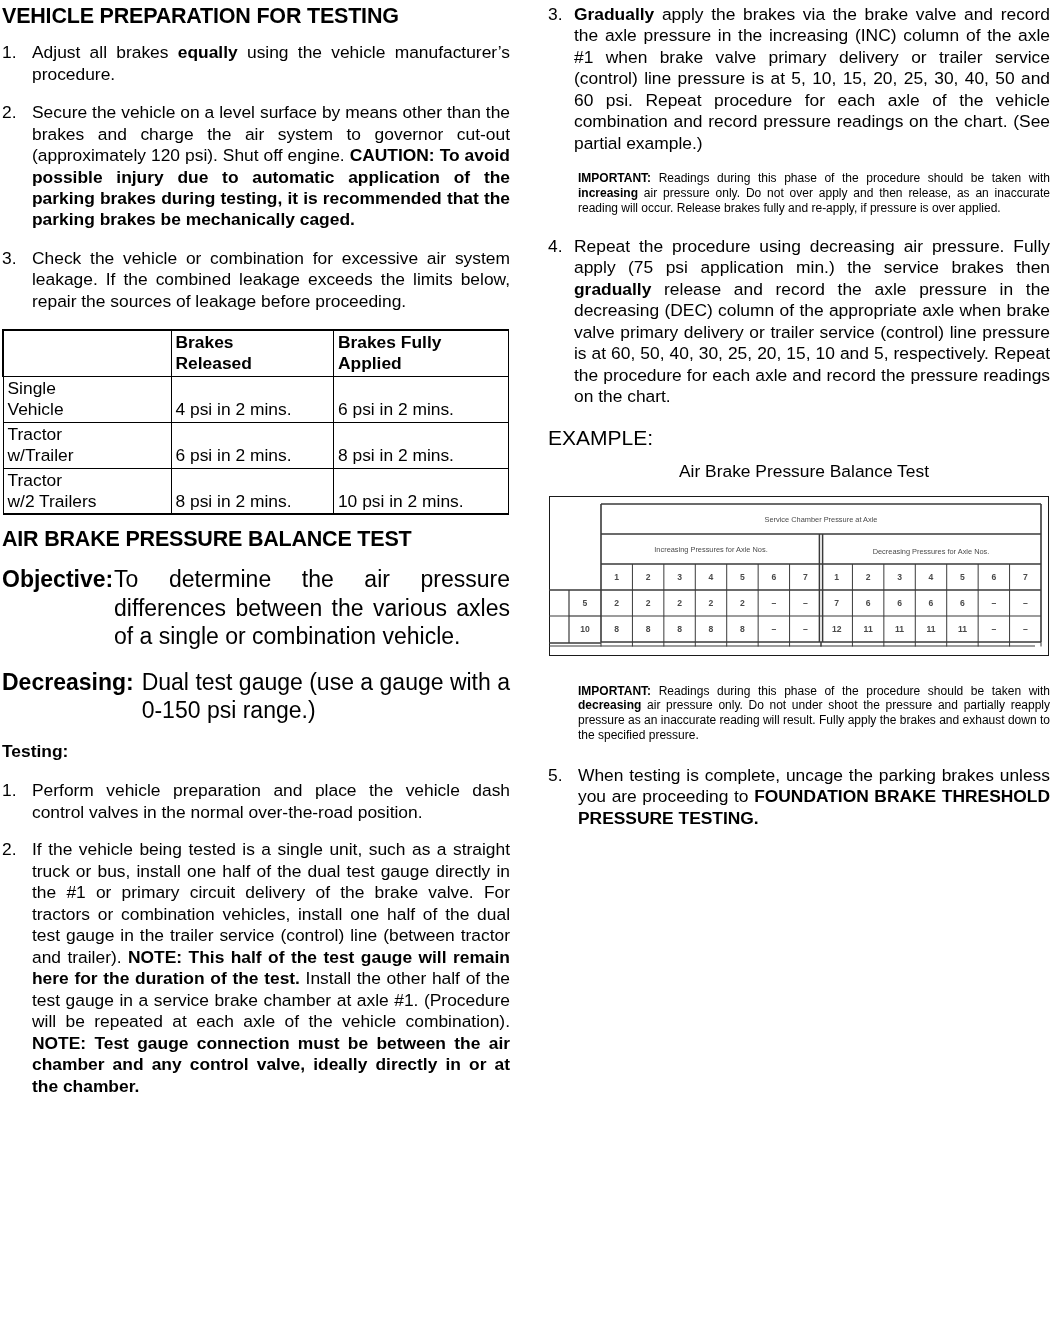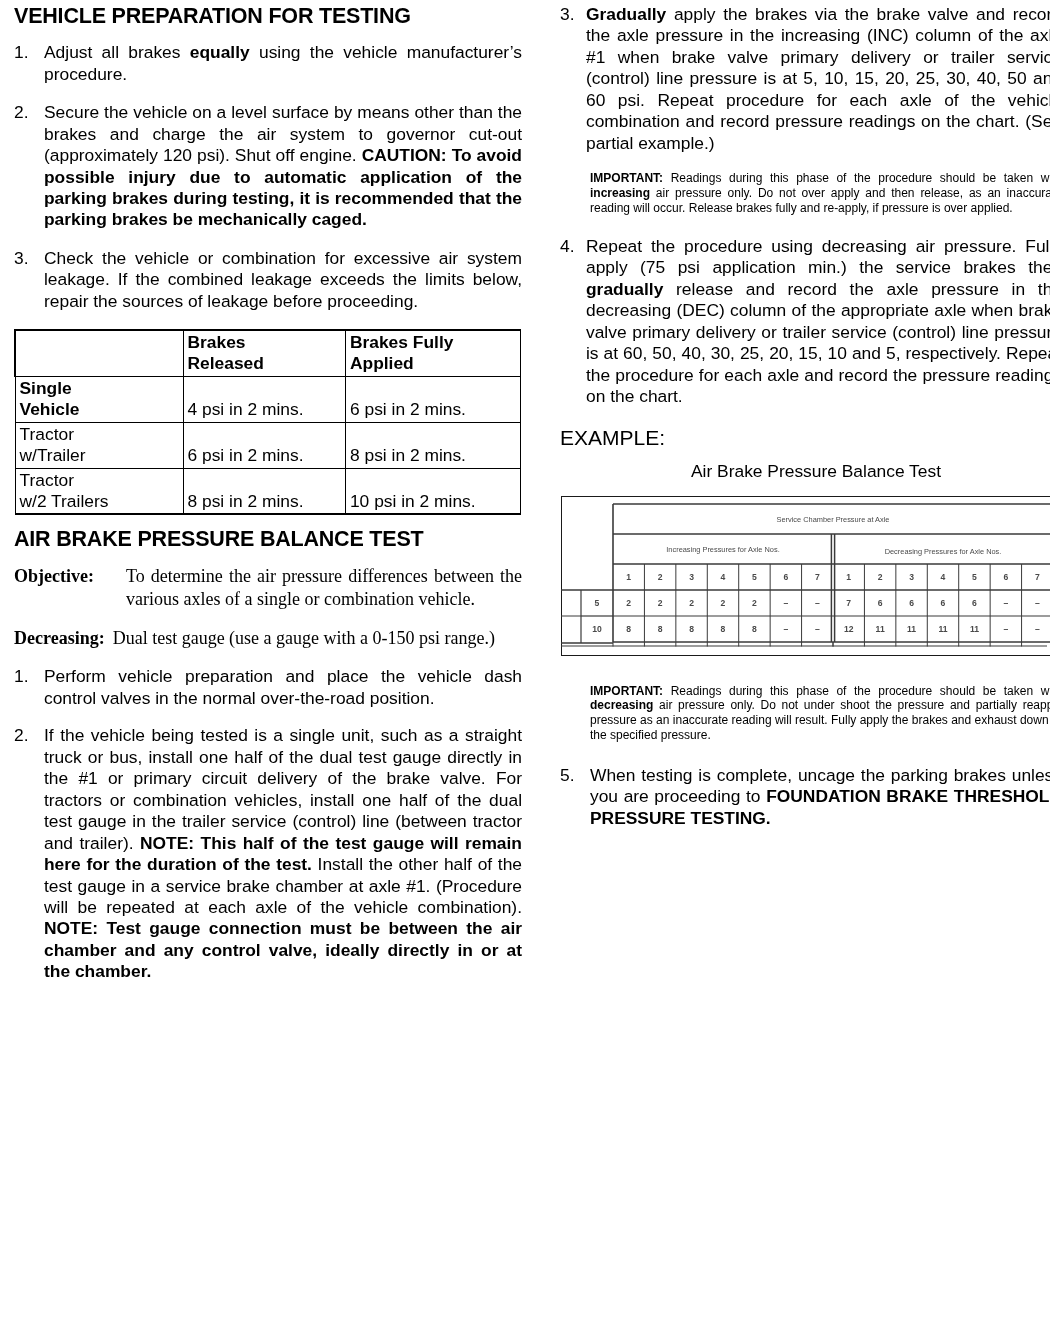--- a/index.html
+++ b/index.html
@@ -13,21 +13,21 @@
     height: 1339px;
     font-family: "Liberation Sans", sans-serif;
     color: #000000;
     overflow: hidden;
   }
 
   .page {
     position: relative;
     width: 1050px;
     height: 1339px;
-    padding: 4px 0 0 12px;
+    padding: 4px 0 0 0;
   }
 
   .columns {
     display: flex;
     width: 1050px;
     gap: 30px;
   }
 
   .col {
     width: 510px;
@@ -87,24 +87,23 @@
     border-top: 2.2px solid #000;
   }
   table.leak thead th.blank { border-left: 2.2px solid #000; }
   table.leak .lbl { text-align: left; white-space: pre-line; width: 168px; }
   table.leak .val { text-align: left; }
   table.leak tbody tr:last-child td { border-bottom: 2.2px solid #000; }
 
   
   .defrow {
     display: flex;
-    font-size: 18px;
+    font-size: 23px;
     line-height: 1.235;
     margin-bottom: 17px;
-    font-family: Liberation Serif, serif;
   }
   .defrow .term {
     font-weight: bold;
     flex: 0 0 auto;
     padding-right: 8px;
   }
   .defrow .term.w1 { width: 112px; }
   .defrow .term.w2 { width: auto; }
   .defrow .desc {
     flex: 1 1 auto;
@@ -193,21 +192,21 @@
           <tr>
             <th class="blank lbl" style="white-space: pre-line;"></th>
             <th class="val" style="white-space: pre-line;">Brakes
 Released</th>
             <th class="val" style="white-space: pre-line;">Brakes Fully
 Applied</th>
           </tr>
         </thead>
         <tbody id="leak-body">
             <tr>
-              <td class="lbl" style="white-space: pre-line; font-weight: bold;">Single
+              <td class="lbl" style="white-space: pre-line;">Single
 Vehicle</td>
               <td class="val" style="vertical-align: bottom;">4 psi in 2 mins.</td>
               <td class="val" style="vertical-align: bottom;">6 psi in 2 mins.</td>
             </tr>
             <tr>
               <td class="lbl" style="white-space: pre-line;">Tractor
 w/Trailer</td>
               <td class="val" style="vertical-align: bottom;">6 psi in 2 mins.</td>
               <td class="val" style="vertical-align: bottom;">8 psi in 2 mins.</td>
             </tr>
@@ -225,20 +224,21 @@
       <div class="defrow">
         <div class="term w1">Objective:</div>
         <div class="desc">To determine the air pressure differences between the various axles of a single or combination vehicle.</div>
       </div>
 
       <div class="defrow">
         <div class="term w2">Decreasing:</div>
         <div class="desc">Dual test gauge (use a gauge with a 0-150 psi range.)</div>
       </div>
 
+      <div class="standalone-term">Testing:</div>
 
       <ul class="olist tight" id="testing-steps">
           <li>
             <span class="num">1.</span>
             <span class="body">Perform vehicle preparation and place the vehicle dash control valves in the normal over-the-road position.</span>
           </li>
           <li>
             <span class="num">2.</span>
             <span class="body">If the vehicle being tested is a single unit, such as a straight truck or bus, install one half of the dual test gauge directly in the #1 or primary circuit delivery of the brake valve. For tractors or combination vehicles, install one half of the dual test gauge in the trailer service (control) line (between tractor and trailer). <b>NOTE: This half of the test gauge will remain here for the duration of the test.</b> Install the other half of the test gauge in a service brake chamber at axle #1. (Procedure will be repeated at each axle of the vehicle combination). <b>NOTE: Test gauge connection must be between the air chamber and any control valve, ideally directly in or at the chamber.</b></span>
           </li>

